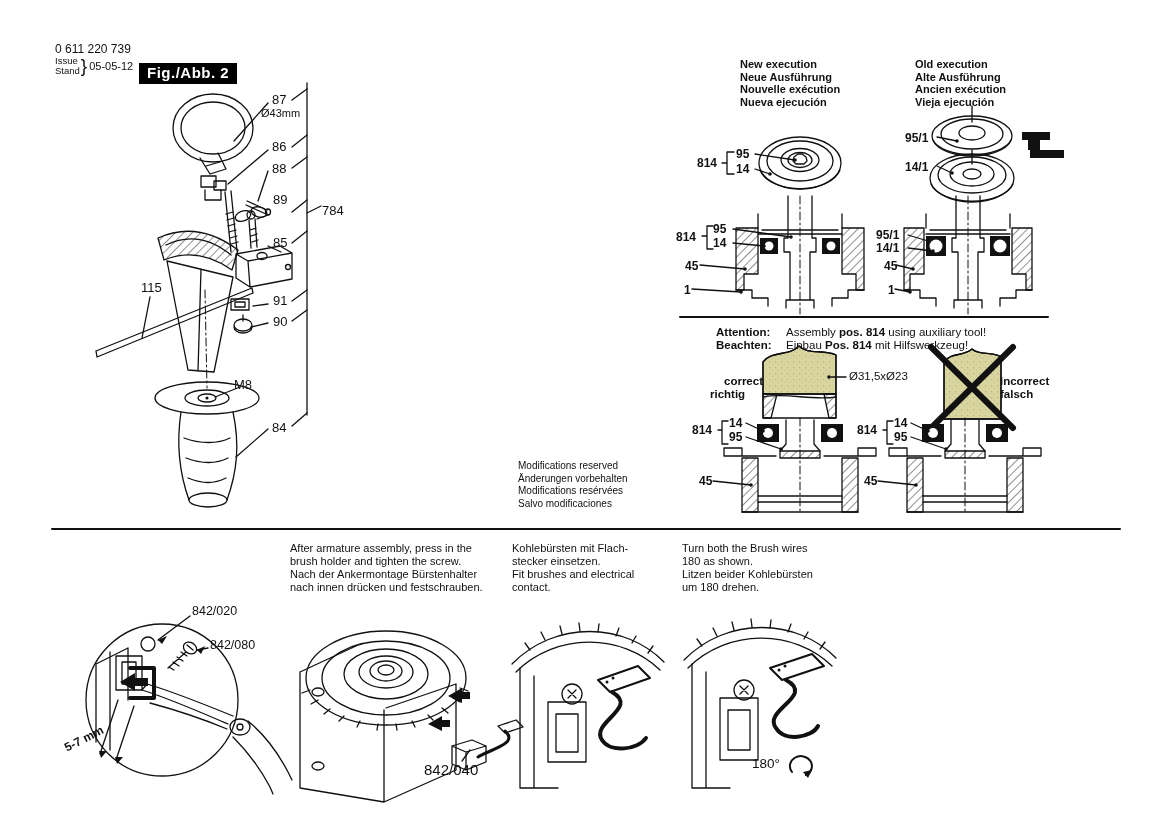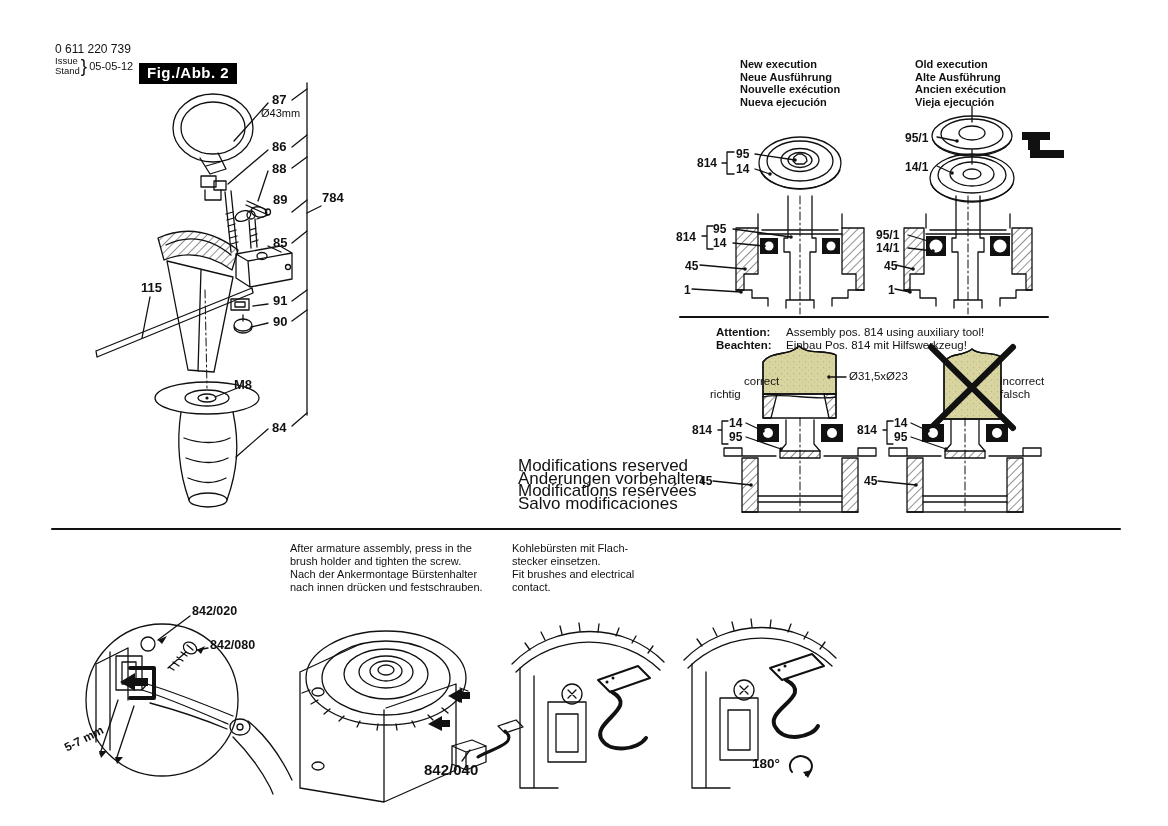--- a/index.html
+++ b/index.html
@@ -1,32 +1,32 @@
 <!DOCTYPE html>
 <html><head>
 <meta charset="utf-8">
 <style>
   html,body{margin:0;padding:0;background:#fff}
   #page{position:relative;width:1168px;height:826px;background:#fff;
         font-family:"Liberation Sans",sans-serif;color:#111;overflow:hidden}
   .abs{position:absolute}
-  .lbl{position:absolute;font-weight:700;font-size:13px;white-space:nowrap}
+  .lbl{position:absolute;font-weight:400;font-size:13px;white-space:nowrap}
   .lbl12{position:absolute;font-weight:700;font-size:12px;white-space:nowrap}
   .sm{position:absolute;font-size:11px;white-space:nowrap}
   .txtblk{position:absolute;font-size:11px;line-height:13px;white-space:nowrap}
   .hdrblk{position:absolute;font-size:11px;line-height:12.6px;font-weight:700;white-space:nowrap}
-  .b{font-weight:400}
+  .b{font-weight:700}
   .att{position:absolute;font-size:11.5px;white-space:nowrap}
   .att .cap{font-weight:700;display:inline-block;width:70px}
   .figbox{position:absolute;background:#000;color:#fff;font-weight:700;font-size:15px;
           padding:1px 8px 3px;letter-spacing:.5px}
   .issue{position:absolute;display:flex;align-items:center;font-size:9.5px;line-height:10px}
   .issue .brace{font-size:19px;font-weight:400;margin:0 2px 0 1px}
   .issue .date{font-size:11px}
-  .modblk{position:absolute;font-size:17px;line-height:12.6px;white-space:nowrap}
+  .modblk{position:absolute;font-size:10px;line-height:12.6px;white-space:nowrap}
   .rot{transform:rotate(-27deg);transform-origin:left top;font-size:12px;font-weight:700}
   g.d *{stroke:#111;stroke-width:1.3;fill:none;stroke-linecap:round;stroke-linejoin:round}
   g.d *.fillb{fill:#111;stroke:none}
   g.d *.w{fill:#fff;stroke:none}
   g.d *.ph{fill:url(#xh)}
   g.d *.ps{fill:url(#spk)}
   g.d *.thk{stroke-width:4}
   g.d *.t3{stroke-width:3}
   g.d *.x6{stroke-width:6}
   g.d *.ln2{stroke-width:2}
@@ -301,21 +301,21 @@
   <div class="figbox" style="left:139px;top:63px">Fig./Abb. 2</div>
 
   <div class="lbl" style="left:272px;top:92px">87</div>
   <div class="sm" style="left:261px;top:107px">Ø43mm</div>
   <div class="lbl" style="left:272px;top:139px">86</div>
   <div class="lbl" style="left:272px;top:161px">88</div>
   <div class="lbl" style="left:273px;top:192px">89</div>
   <div class="lbl" style="left:273px;top:235px">85</div>
   <div class="lbl" style="left:273px;top:293px">91</div>
   <div class="lbl" style="left:273px;top:314px">90</div>
-  <div class="lbl" style="left:322px;top:190px">784</div>
+  <div class="lbl" style="left:322px;top:203px">784</div>
   <div class="lbl" style="left:141px;top:280px">115</div>
   <div class="lbl" style="left:234px;top:377px">M8</div>
   <div class="lbl" style="left:272px;top:420px">84</div>
 
   <div class="hdrblk" style="left:915px;top:58px">
     <div>Old execution</div>
     <div>Alte Ausführung</div>
     <div>Ancien exécution</div>
     <div>Vieja ejecución</div>
   </div>
@@ -342,21 +342,21 @@
   <div class="lbl12" style="left:884px;top:259px">45</div>
   <div class="lbl12" style="left:888px;top:283px">1</div>
 
   <div class="att" style="left:716px;top:326px">
     <span class="cap">Attention:</span><span>Assembly </span><span class="b">pos. 814</span><span> using auxiliary tool!</span>
   </div>
   <div class="att" style="left:716px;top:339px">
     <span class="cap">Beachten:</span><span>Einbau </span><span class="b">Pos. 814</span><span> mit Hilfswerkzeug!</span>
   </div>
 
-  <div class="att b" style="left:744px;top:375px">correct</div>
+  <div class="att b" style="left:724px;top:375px">correct</div>
   <div class="att b" style="left:710px;top:388px">richtig</div>
   <div class="att" style="left:849px;top:370px">Ø31,5xØ23</div>
   <div class="att b" style="left:1000px;top:375px">incorrect</div>
   <div class="att b" style="left:1000px;top:388px">falsch</div>
 
   <div class="lbl12" style="left:692px;top:423px">814</div>
   <div class="lbl12" style="left:729px;top:416px">14</div>
   <div class="lbl12" style="left:729px;top:430px">95</div>
   <div class="lbl12" style="left:699px;top:474px">45</div>
   <div class="lbl12" style="left:857px;top:423px">814</div>
@@ -376,20 +376,26 @@
     <div>brush holder and tighten the screw.</div>
     <div>Nach der Ankermontage Bürstenhalter</div>
     <div>nach innen drücken und festschrauben.</div>
   </div>
   <div class="txtblk" style="left:512px;top:542px">
     <div>Kohlebürsten mit Flach-</div>
     <div>stecker einsetzen.</div>
     <div>Fit brushes and electrical</div>
     <div>contact.</div>
   </div>
+  <div class="txtblk" style="left:682px;top:542px">
+    <div>Turn both the Brush wires</div>
+    <div>180 as shown.</div>
+    <div>Litzen beider Kohlebürsten</div>
+    <div>um 180  drehen.</div>
+  </div>
 
   <div class="lbl" style="left:192px;top:604px;font-size:12.5px">842/020</div>
   <div class="lbl" style="left:210px;top:638px;font-size:12.5px">842/080</div>
   <div class="sm rot" style="left:62px;top:742px">5-7 mm</div>
   <div class="lbl" style="left:424px;top:761px;font-size:15px">842/040</div>
   <div class="lbl" style="left:752px;top:756px;font-size:13.5px">180°</div>
 
 </div>
 
 </body></html>

